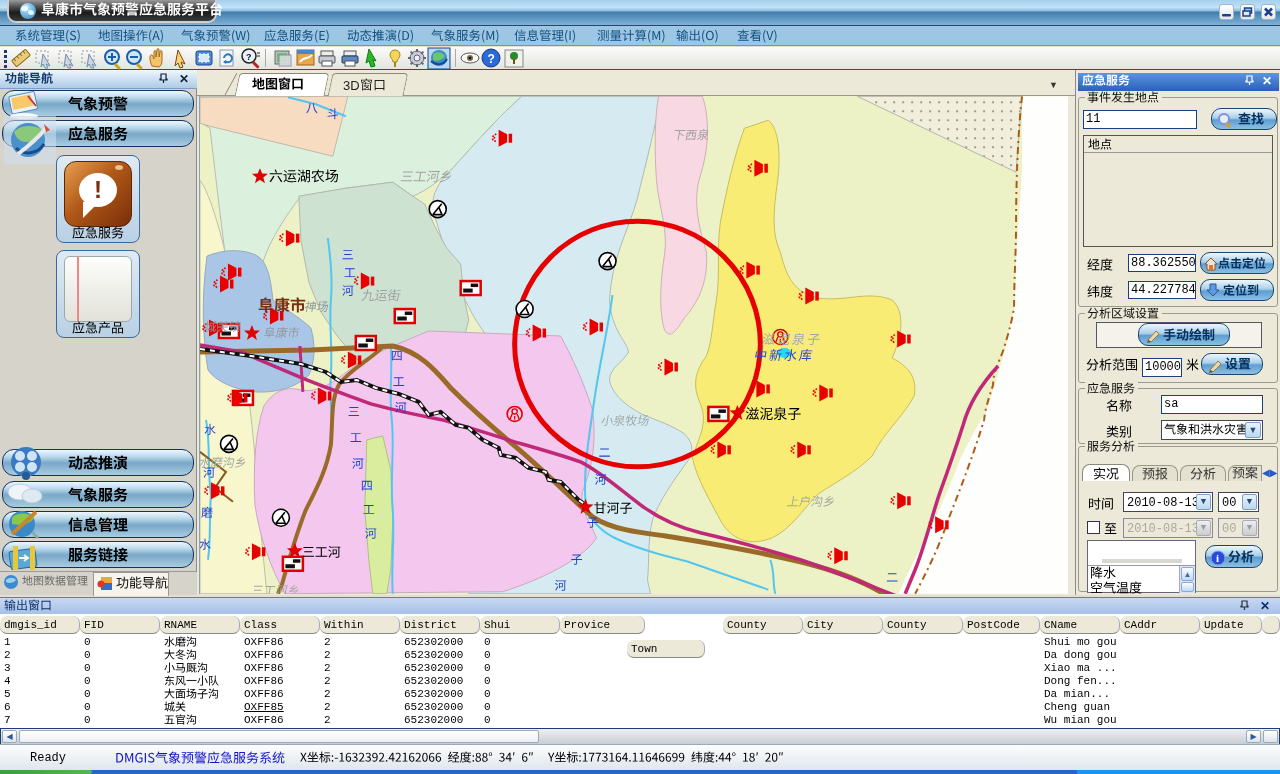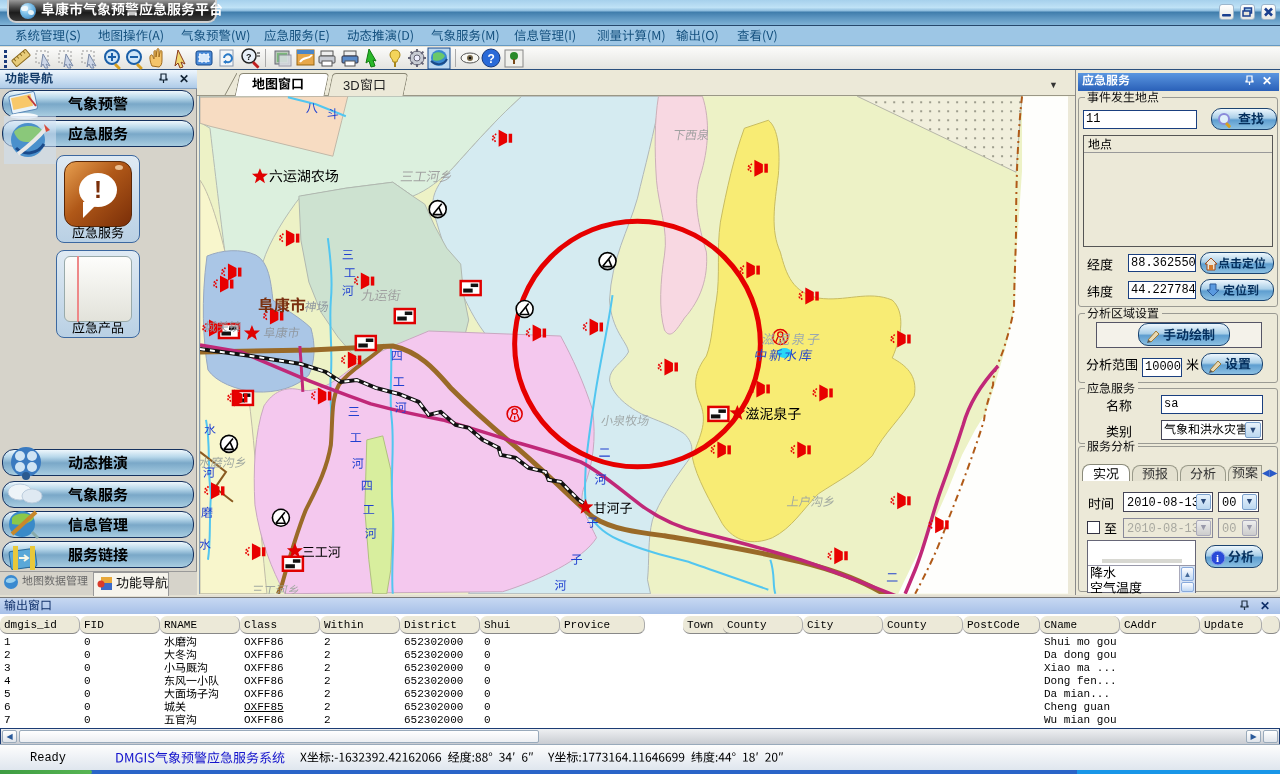--- a/index.html
+++ b/index.html
@@ -1390,21 +1390,21 @@
     </div>
     <div id="btable">
         <div class="th" style="left:0px;width:80px;">dmgis_id</div>
         <div class="th" style="left:80px;width:80px;">FID</div>
         <div class="th" style="left:160px;width:80px;">RNAME</div>
         <div class="th" style="left:240px;width:80px;">Class</div>
         <div class="th" style="left:320px;width:80px;">Within</div>
         <div class="th" style="left:400px;width:80px;">District</div>
         <div class="th" style="left:480px;width:80px;">Shui</div>
         <div class="th" style="left:560px;width:85px;">Provice</div>
-        <div class="th" style="left:683px;width:78px;">Town</div>
+        <div class="th" style="left:627px;width:78px;margin-top:24px;">Town</div>
         <div class="th" style="left:723px;width:80px;">County</div>
         <div class="th" style="left:803px;width:80px;">City</div>
         <div class="th" style="left:883px;width:80px;">County</div>
         <div class="th" style="left:963px;width:77px;">PostCode</div>
         <div class="th" style="left:1040px;width:80px;">CName</div>
         <div class="th" style="left:1120px;width:80px;">CAddr</div>
         <div class="th" style="left:1200px;width:62px;">Update</div>
         <div class="th" style="left:1262px;width:18px;"></div>
         <div class="td" style="left:0px;top:20px;">1</div>
         <div class="td" style="left:80px;top:20px;">0</div>

